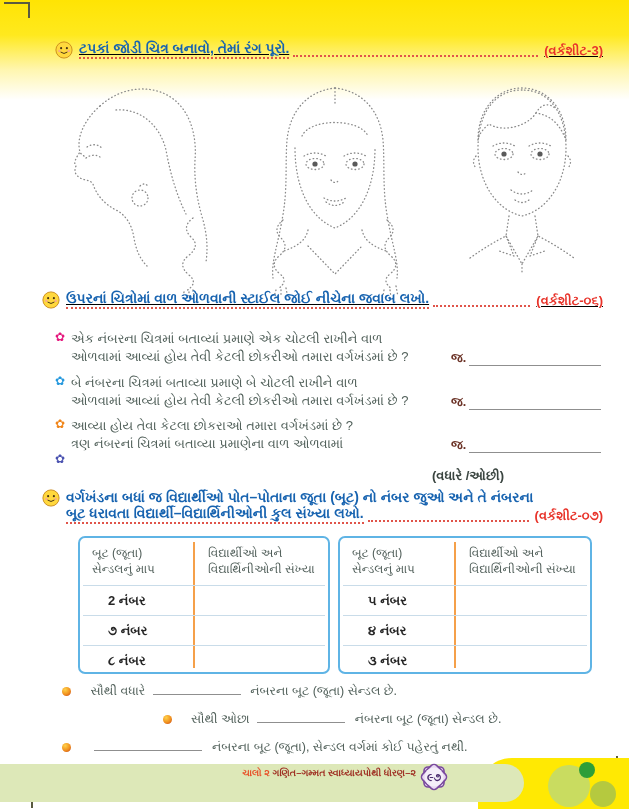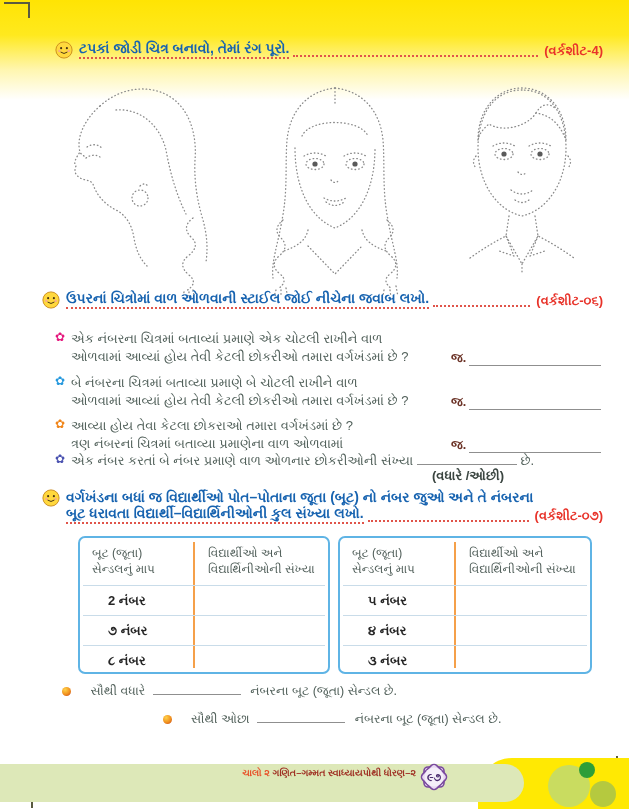--- a/index.html
+++ b/index.html
@@ -7,21 +7,21 @@
   .page { position:relative; width:629px; height:809px; background:#ffffff; overflow:hidden; }
 
   
   .top-banner { position:absolute; left:0; top:0; width:629px; height:100px;
     background:linear-gradient(to bottom, #ffe403 0%, #ffe91e 35%, #fff6b0 70%, #ffffff 100%); }
 
   
   .crop { position:absolute; background:#5a5a40; }
 
   
-  .sec-header { position:absolute; display:flex; align-items:flex-end; }
+  .sec-header { position:absolute; display:flex; align-items:flex-end;text-decoration:underline; }
   .sec-title { color:#1763b0; font-weight:bold; font-size:14px; line-height:16px; white-space:nowrap; }
   .sec-tag { color:#e8332a; font-weight:bold; font-size:13px; white-space:nowrap; padding-left:4px; }
   .dot-leader { flex:1 1 auto; border-bottom:2px dotted #e0544a; margin:0 2px 2px 4px; min-width:10px; }
   .under-dots { border-bottom:2px dotted #e0544a; padding-bottom:1px; }
   .smiley { width:18px; height:18px; margin-right:6px; flex:0 0 auto; }
 
   
   .q-row { position:absolute; left:55px; width:548px; }
   .q-bullet { position:absolute; left:0; top:1px; font-size:12px; line-height:12px; }
   .q-text { margin-left:16px; color:#51605a; font-size:13px; line-height:17.5px; }
@@ -81,21 +81,21 @@
     <svg class="smiley" viewBox="0 0 20 20">
       <circle cx="10" cy="10" r="9" fill="#ffd83d" stroke="#c8881a" stroke-width="1"></circle>
       <circle cx="6.8" cy="8" r="1.2" fill="#4a3514"></circle>
         <circle cx="13.2" cy="8" r="1.2" fill="#4a3514"></circle>
       <path d="M6.5 12.5 Q10 15.5 13.5 12.5" fill="none" stroke="#4a3514" stroke-width="1.1" stroke-linecap="round"></path>
       <circle cx="4.8" cy="11" r="1.3" fill="#f5a0a0" opacity="0.8"></circle>
         <circle cx="15.2" cy="11" r="1.3" fill="#f5a0a0" opacity="0.8"></circle>
     </svg>
     <span class="sec-title under-dots">ટપકાં જોડી ચિત્ર બનાવો, તેમાં રંગ પૂરો.</span>
     <span class="dot-leader"></span>
-    <span class="sec-tag">(વર્કશીટ-4)</span>
+    <span class="sec-tag">(વર્કશીટ-3)</span>
   </div>
 
   <svg class="faces" style="position:absolute; left:40px; top:78px;" width="560" height="218" viewBox="0 0 560 218">
 
     <g>
       <path d="M60,28 C44,42 36,60 40,74 C36,80 33,85 36,88 C34,92 35,97 39,99 C43,103 50,101 53,106 C56,116 64,126 76,132 C86,137 92,147 94,160 C96,172 100,181 107,188"></path>
       <path d="M60,28 C82,8 112,6 132,20 C150,33 157,57 155,82 C154,103 157,122 163,142 C167,157 168,170 166,184"></path>
       <path d="M76,32 C100,30 120,47 126,72 C130,94 136,116 146,136"></path>
       <path d="M46,80 Q53,75 60,79"></path>
       <path d="M44,78 L39,74"></path>
@@ -194,25 +194,20 @@
       <div>ત્રણ નંબરનાં ચિત્રમાં બતાવ્યા પ્રમાણેના વાળ ઓળવામાં</div>
     </div>
     <span class="q-answer">
       <span class="q-answer-label">જ.</span>
       <span class="ans-line"></span>
     </span>
   </div>
 
   <div class="q-row" style="top:452px; height:20px;">
     <span class="q-bullet" style="color: rgb(74, 82, 176);">✿</span>
-    <div class="q-text">
-      <span>એક નંબર કરતાં બે નંબર પ્રમાણે વાળ ઓળનાર છોકરીઓની સંખ્યા</span>
-      <span class="inline-line" style="width:100px;"></span>
-      <span>છે.</span>
-    </div>
   </div>
   <div class="q-hint" style="left:432px; top:468px;">(વધારે /ઓછી)</div>
 
   <div style="position:absolute; left:42px; top:489px; width:561px;">
     <div style="display:flex; align-items:flex-start;">
       <svg class="smiley" viewBox="0 0 20 20">
         <circle cx="10" cy="10" r="9" fill="#ffd83d" stroke="#c8881a" stroke-width="1"></circle>
         <circle cx="6.8" cy="8" r="1.2" fill="#4a3514"></circle>
           <circle cx="13.2" cy="8" r="1.2" fill="#4a3514"></circle>
         <path d="M6.5 12.5 Q10 15.5 13.5 12.5" fill="none" stroke="#4a3514" stroke-width="1.1" stroke-linecap="round"></path>
@@ -273,20 +268,25 @@
     <span>સૌથી વધારે</span>
     <span class="inline-line" style="width:88px; margin:0 6px 0 4px;"></span>
     <span>નંબરના બૂટ (જૂતા) સેન્ડલ છે.</span>
   </div>
   <div class="f-row" style="top:712px;text-align:center;">
     <span class="f-bullet"></span>
     <span>સૌથી ઓછા</span>
     <span class="inline-line" style="width:88px; margin:0 6px 0 4px;"></span>
     <span>નંબરના બૂટ (જૂતા) સેન્ડલ છે.</span>
   </div>
+  <div class="f-row" style="top:740px;">
+    <span class="f-bullet"></span>
+    <span class="inline-line" style="width:108px; margin:0 6px 0 4px;"></span>
+    <span>નંબરના બૂટ (જૂતા), સેન્ડલ વર્ગમાં કોઈ પહેરતું નથી.</span>
+  </div>
 
   <div class="footer-yellow"></div>
   <div class="footer-band"></div>
   <div class="f-circle" style="left:548px; top:765px; width:42px; height:42px; background:#c9dc60;"></div>
   <div class="f-circle" style="left:579px; top:762px; width:16px; height:16px; background:#2e9e38;"></div>
   <div class="f-circle" style="left:590px; top:781px; width:26px; height:26px; background:#b5c93f;"></div>
   <div class="footer-text">
     <span class="footer-series">ચાલો ૨</span>
     <span class="footer-title">ગણિત–ગમ્મત સ્વાધ્યાયપોથી ધોરણ–૨</span>
   </div>

